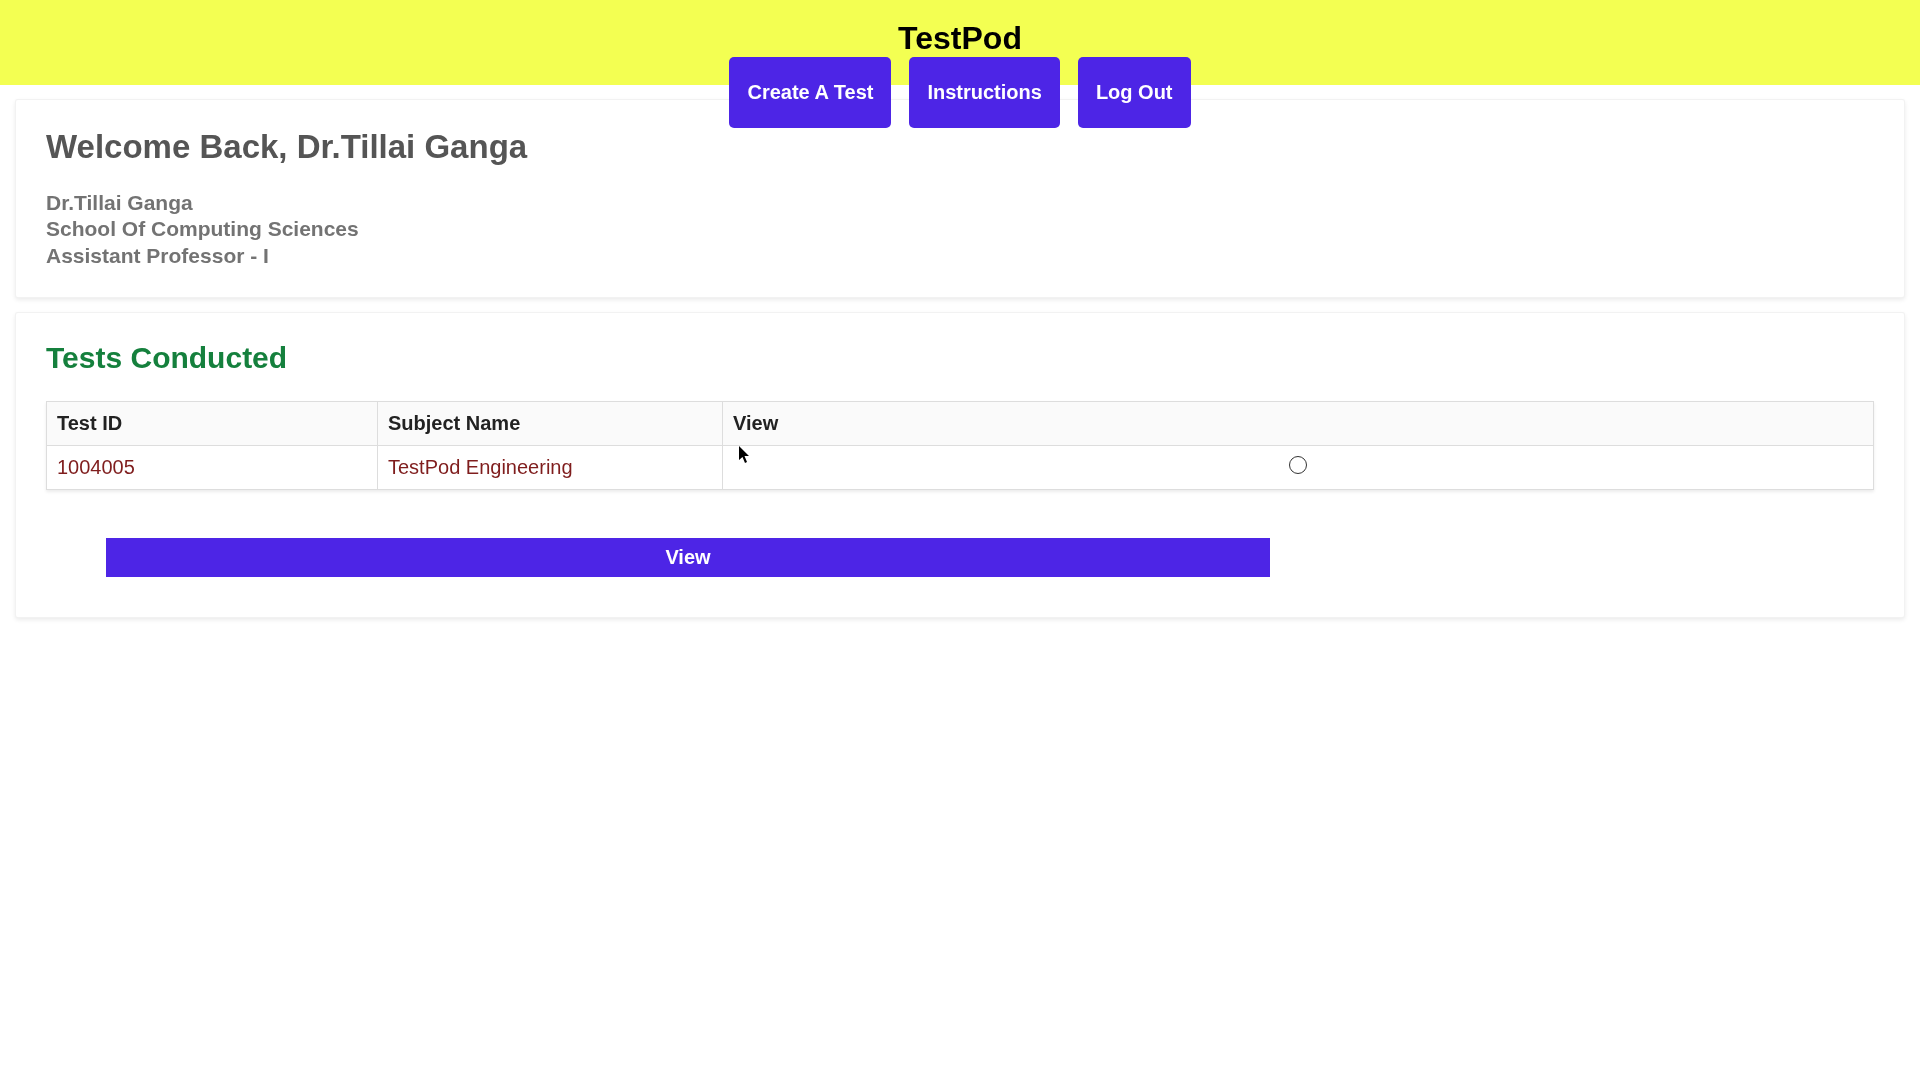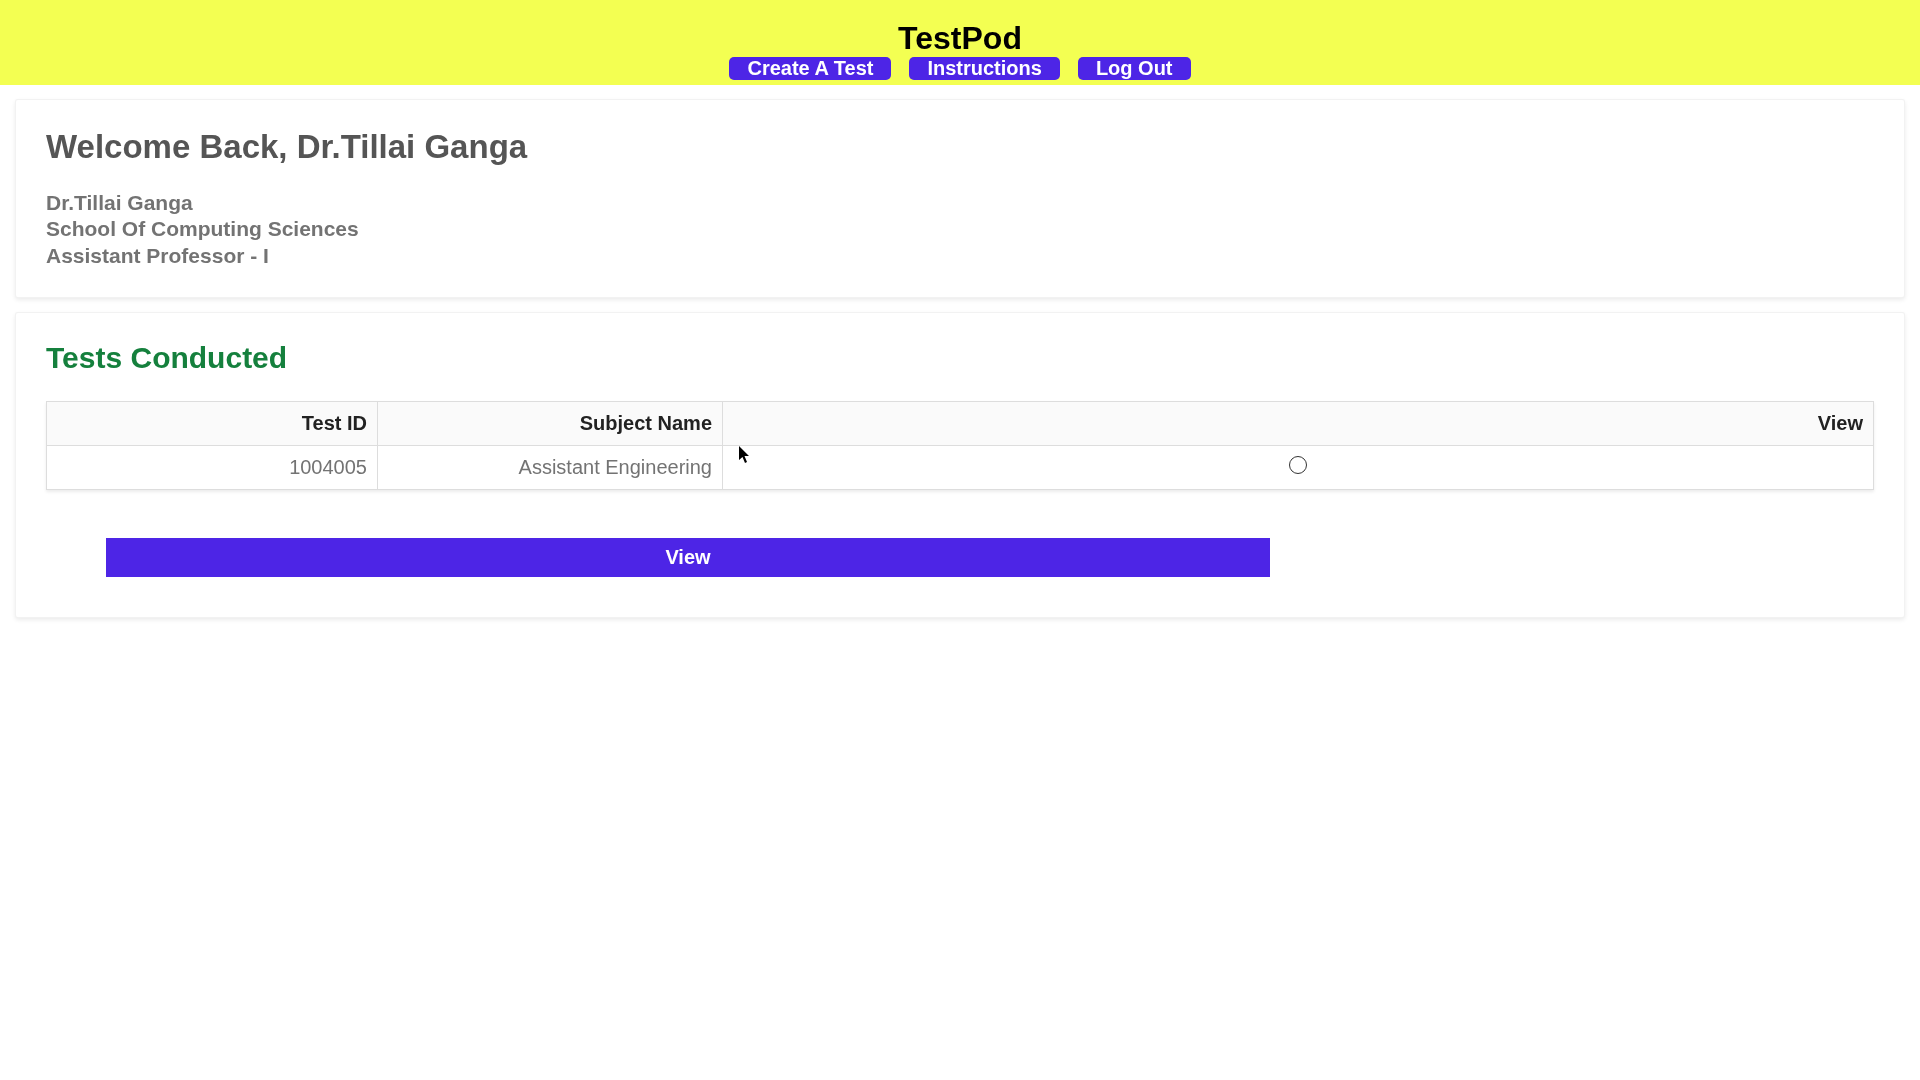--- a/index.html
+++ b/index.html
@@ -26,21 +26,21 @@
       color: #000;
     }
     .nav-buttons {
       display: flex;
       gap: 18px;
     }
     .nav-button {
       background: #4d25e6;
       color: #fff;
       border: none;
-      padding: 0 18px;
+      padding: 24px 18px;
       font-size: 20px;
       font-weight: bold;
       border-radius: 5px;
       cursor: pointer;
     }
     .card {
       margin: 14px 15px;
       background: #fff;
       border: 1px solid rgba(0,0,0,0.05);
       border-radius: 3px;
@@ -67,31 +67,31 @@
     }
     table {
       width: 100%;
       border-collapse: collapse;
       margin-bottom: 48px;
       box-shadow: 0 2px 3px rgba(0,0,0,0.08);
     }
     th, td {
       border: 1px solid #ddd;
       padding: 10px;
-      text-align: right;
+      text-align: left;
       font-size: 20px;
     }
     th {
       background: #fafafa;
       font-weight: bold;
       color: #222;
     }
     td {
       background: #fff;
-      color: #737373;
+      color: #7f1d1d;
     }
     .col-testid { width: 331px; }
     .col-subject { width: 345px; }
     .col-view { width: auto; }
     .radio-cell {
       text-align: center;
     }
     .radio-input {
       width: 18px;
       height: 18px;
@@ -146,21 +146,21 @@
     <thead>
       <tr>
         <th class="col-testid">Test ID</th>
         <th class="col-subject">Subject Name</th>
         <th class="col-view">View</th>
       </tr>
     </thead>
     <tbody>
       <tr>
         <td>1004005</td>
-        <td>Assistant Engineering</td>
+        <td>TestPod Engineering</td>
         <td class="radio-cell">
           <span class="radio-input"></span>
         </td>
       </tr>
     </tbody>
   </table>
   <button class="view-button">View</button>
 </div>
 
 <svg class="cursor-icon" width="14" height="18" viewBox="0 0 14 18">

